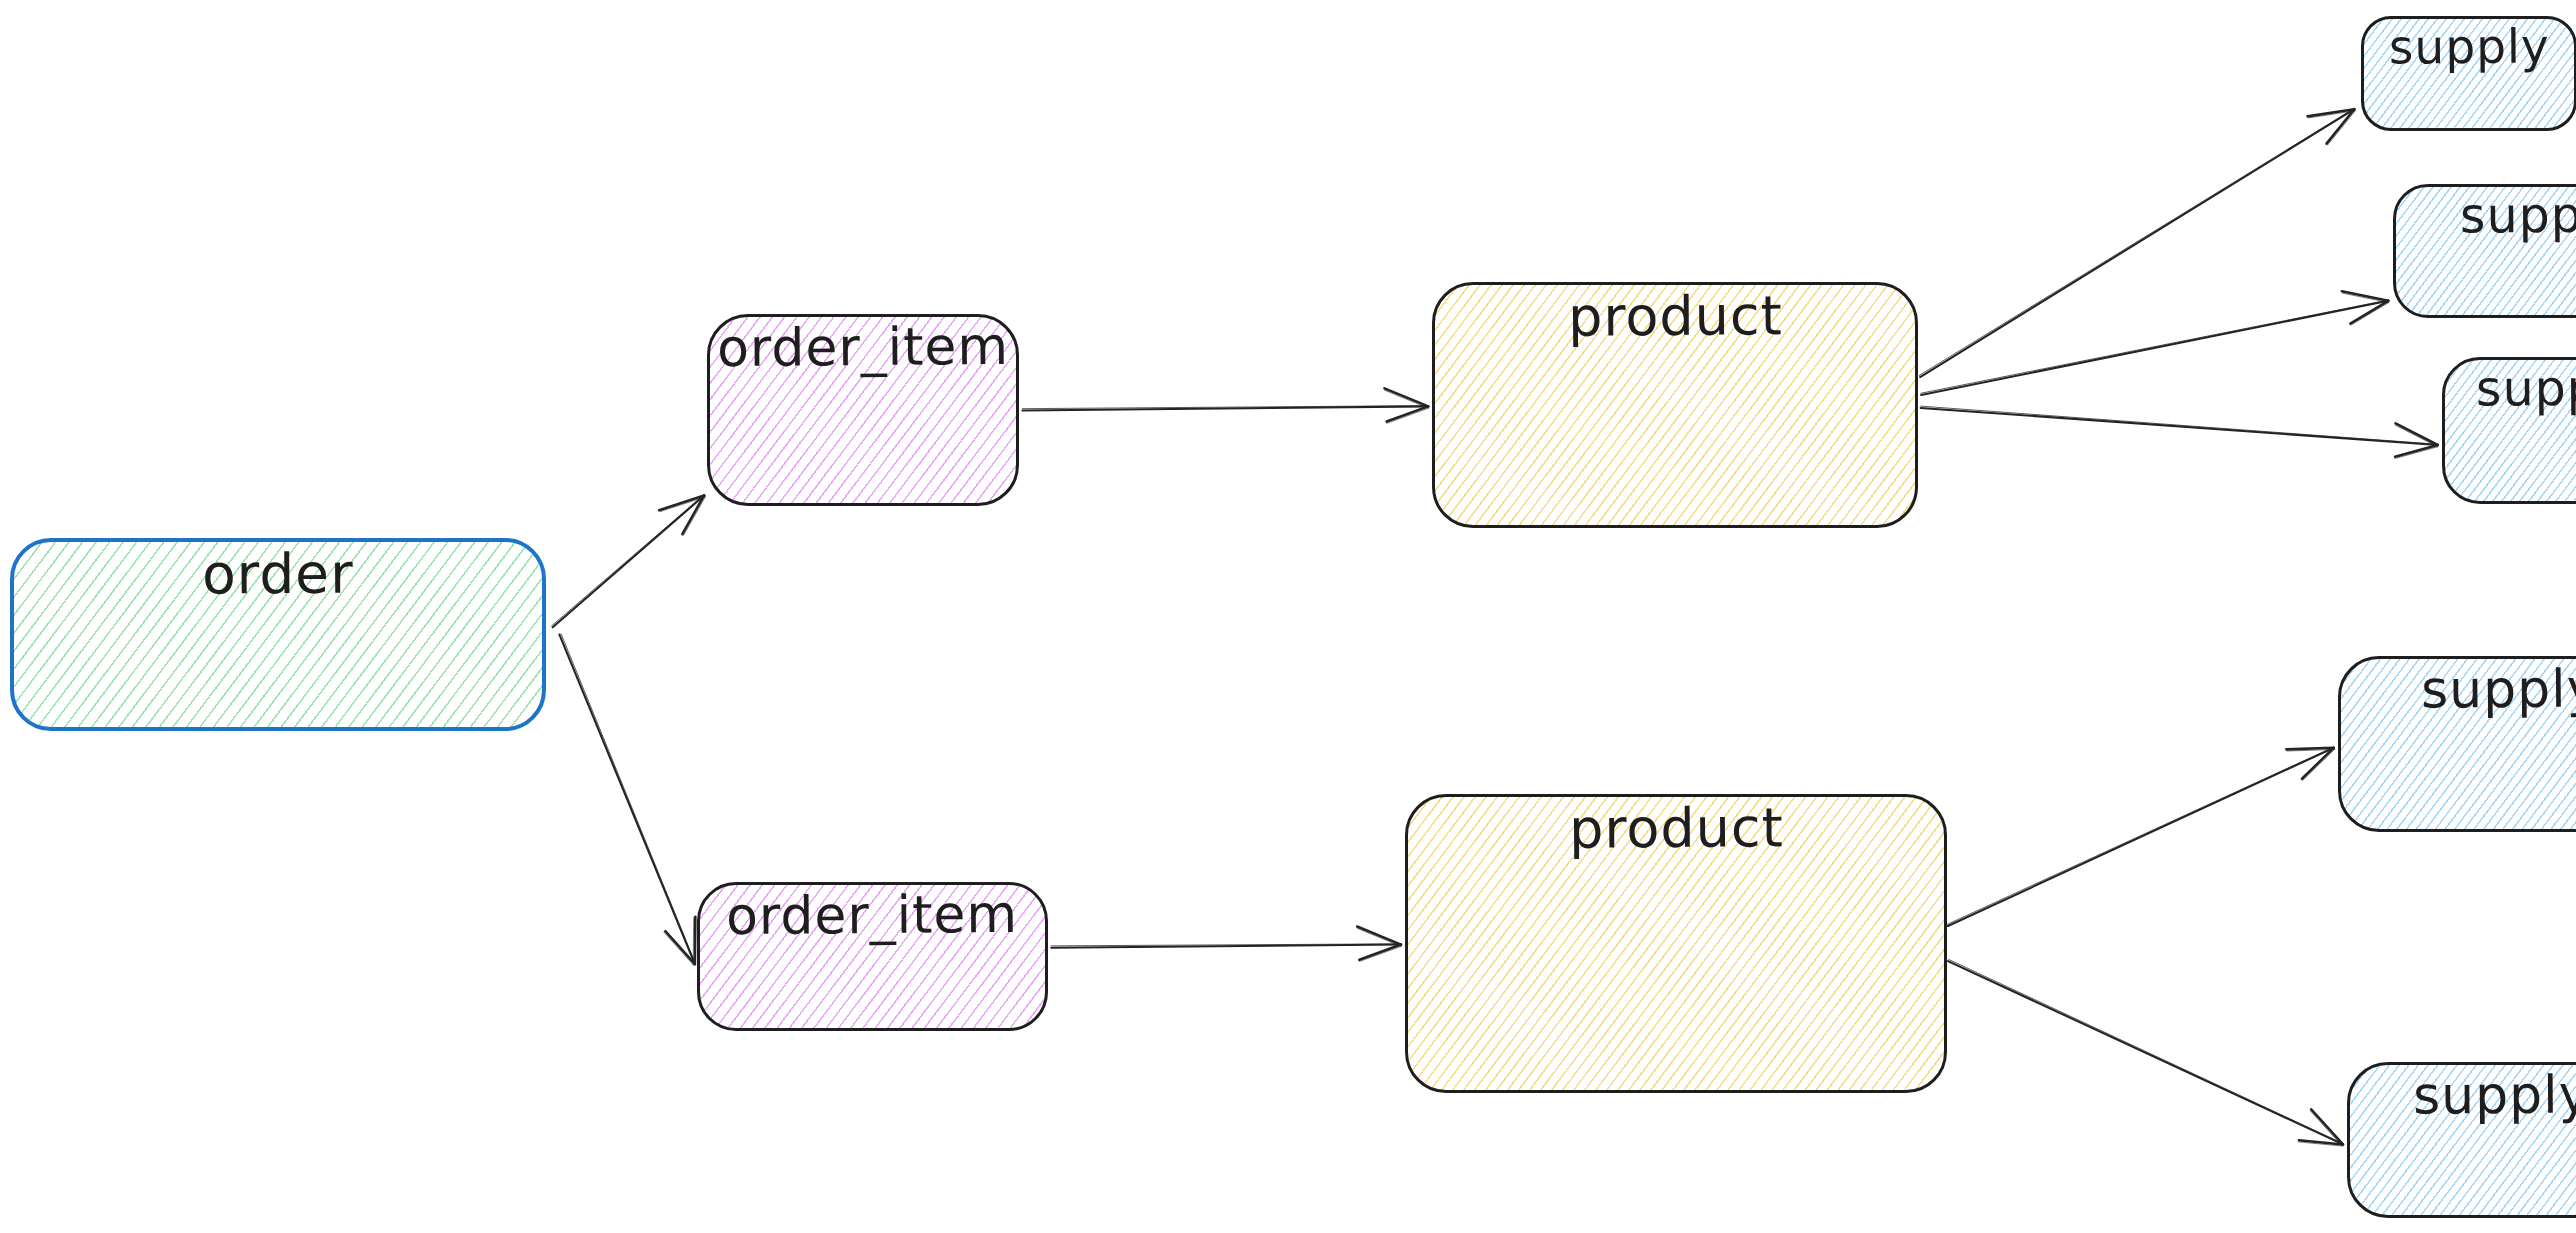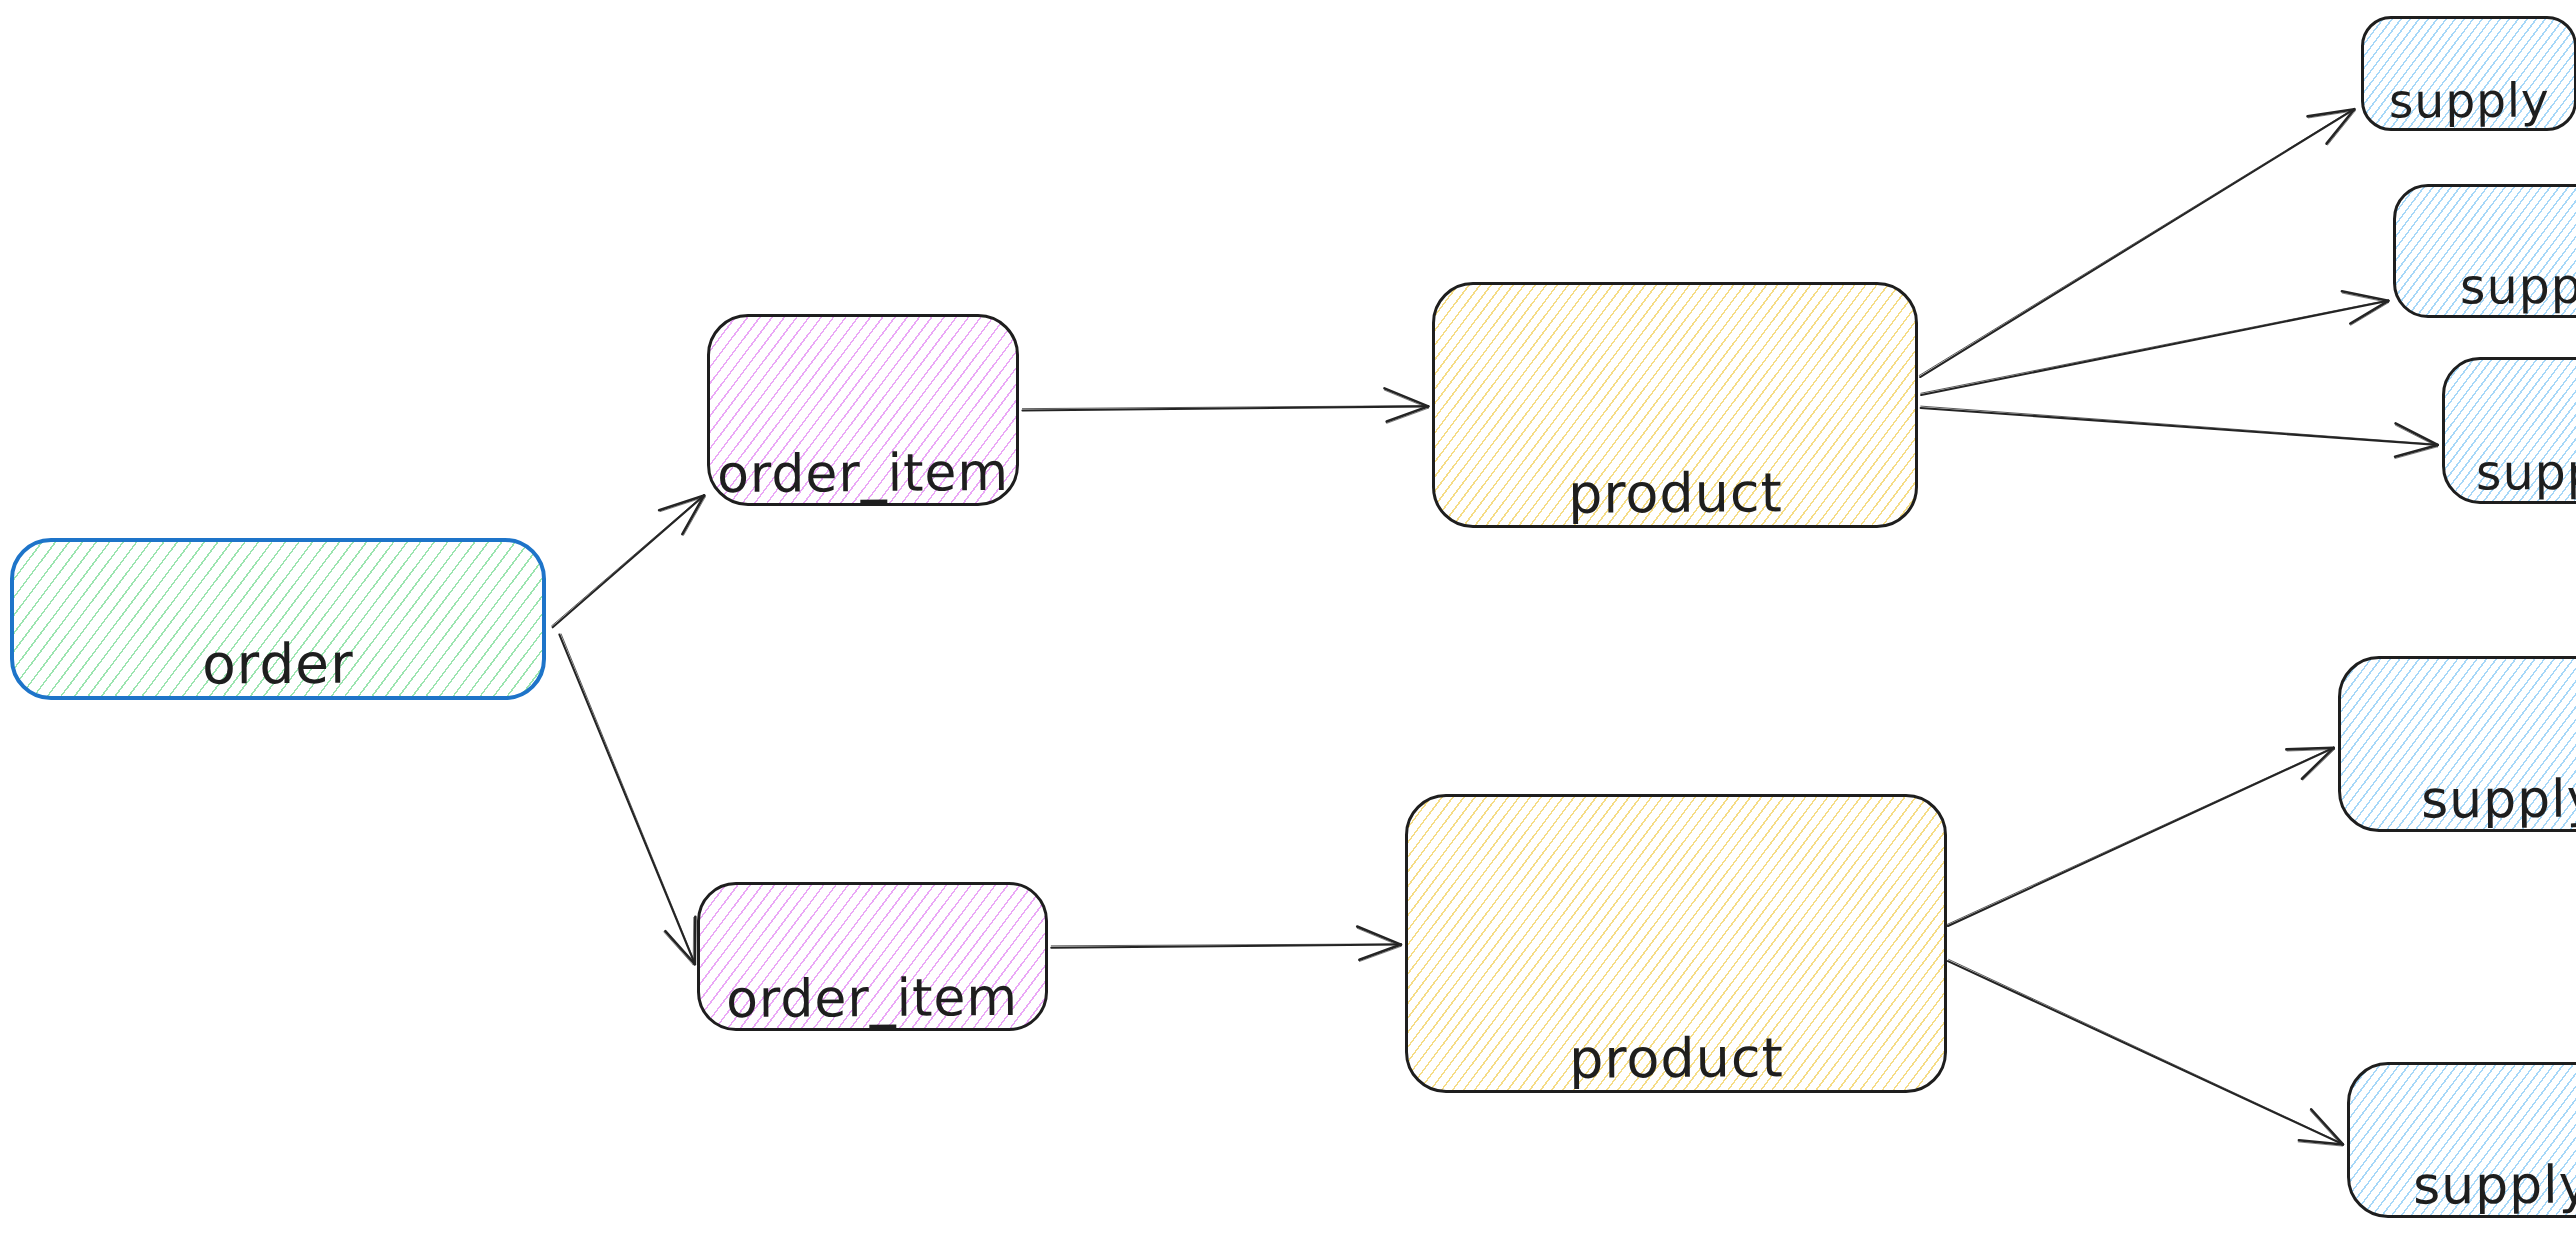--- a/index.html
+++ b/index.html
@@ -17,21 +17,21 @@
     position: absolute;
     left: 0; top: 0;
     width: 2700px;
     height: 1233px;
     background: #ffffff;
   }
   .node {
     position: absolute;
     box-sizing: border-box;
     display: flex;
-    align-items: flex-end;
+    align-items: flex-start;
     justify-content: center;
     background-color: #ffffff;
   }
   .node .label {
     color: #1e1e1e;
     white-space: nowrap;
     letter-spacing: 1px;
     transform: rotate(-0.4deg);
   }
   #edges {
@@ -111,21 +111,21 @@
       </g>
       <g>
         <line x1="3781" y1="1866" x2="4548" y2="2222" stroke="#242424" stroke-width="4" stroke-linecap="round"></line>
         <line x1="3782.4735247301082" y1="1862.825299247211" x2="4548.5894098920435" y2="2220.730119698884" stroke="#242424" stroke-width="1.8" stroke-linecap="round" opacity="0.8"></line>
         <line x1="4548" y1="2222" x2="4486.221330416742" y2="2153.828187756797" stroke="#242424" stroke-width="5" stroke-linecap="round"></line>
         <line x1="4546.526475269892" y1="2225.1747007527892" x2="4484.747805686634" y2="2157.0028885095862" stroke="#242424" stroke-width="1.6" stroke-linecap="round" opacity="0.7"></line>
         <line x1="4548" y1="2222" x2="4462.384163872598" y2="2213.880356891723" stroke="#242424" stroke-width="5" stroke-linecap="round"></line>
         <line x1="4546.526475269892" y1="2225.1747007527892" x2="4460.91063914249" y2="2217.055057644512" stroke="#242424" stroke-width="1.6" stroke-linecap="round" opacity="0.7"></line>
       </g>
     </svg>
-<div class="node" style="left: 10.3px; top: 538px; width: 536px; height: 162px; border: 4.6px solid rgb(30, 116, 201); border-radius: 41px; background-image: repeating-linear-gradient(127deg, rgb(155, 228, 175) 0px, rgb(155, 228, 175) 1.5px, transparent 1.5px, transparent 10.8px);">
+<div class="node" style="left: 10.3px; top: 538px; width: 536px; height: 193px; border: 4.6px solid rgb(30, 116, 201); border-radius: 41px; background-image: repeating-linear-gradient(127deg, rgb(155, 228, 175) 0px, rgb(155, 228, 175) 1.5px, transparent 1.5px, transparent 10.8px);">
       <span class="label" style="font-size: 55px;">order</span>
     </div>
     <div class="node" style="left: 707px; top: 314px; width: 312px; height: 192px; border: 3.1px solid rgb(30, 30, 30); border-radius: 41px; background-image: repeating-linear-gradient(127deg, rgb(234, 167, 246) 0px, rgb(234, 167, 246) 1.5px, transparent 1.5px, transparent 9.8px);">
       <span class="label" style="font-size: 52px;">order_item</span>
     </div>
     <div class="node" style="left: 697px; top: 882px; width: 351px; height: 149px; border: 3.1px solid rgb(30, 30, 30); border-radius: 39px; background-image: repeating-linear-gradient(127deg, rgb(234, 167, 246) 0px, rgb(234, 167, 246) 1.5px, transparent 1.5px, transparent 9.8px);">
       <span class="label" style="font-size: 52px;">order_item</span>
     </div>
     <div class="node" style="left: 1432px; top: 282px; width: 486px; height: 246px; border: 3.1px solid rgb(30, 30, 30); border-radius: 41px; background-image: repeating-linear-gradient(127deg, rgb(245, 220, 133) 0px, rgb(245, 220, 133) 1.5px, transparent 1.5px, transparent 8.8px);">
       <span class="label" style="font-size: 54px;">product</span>

